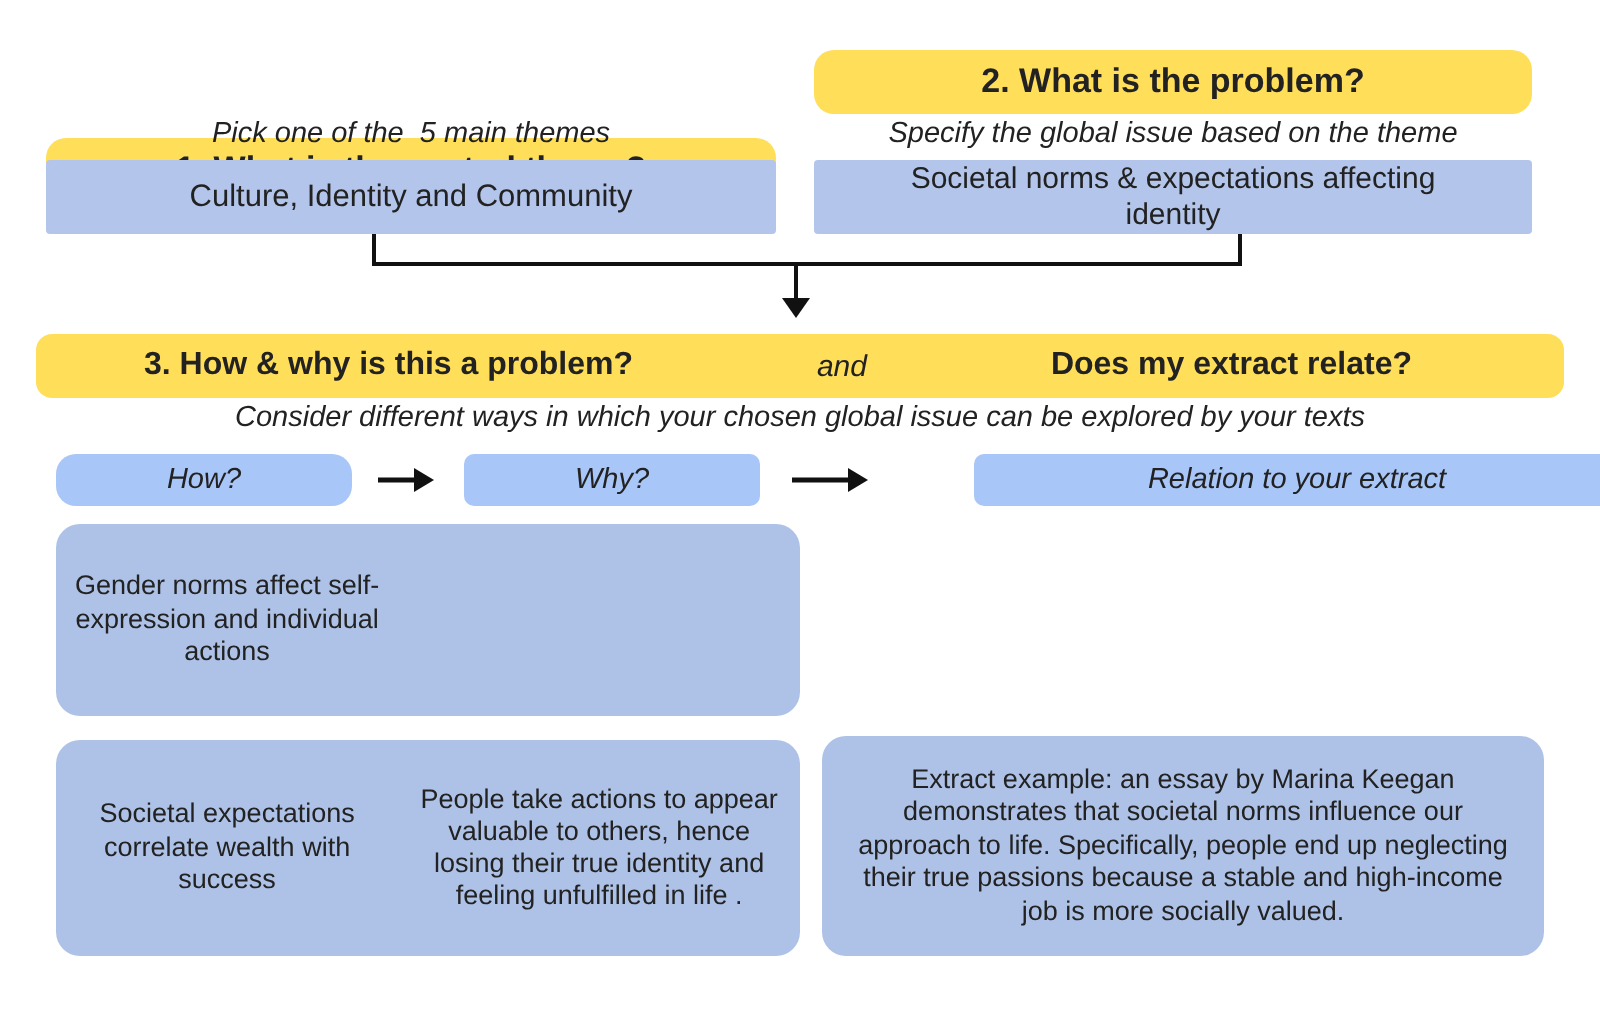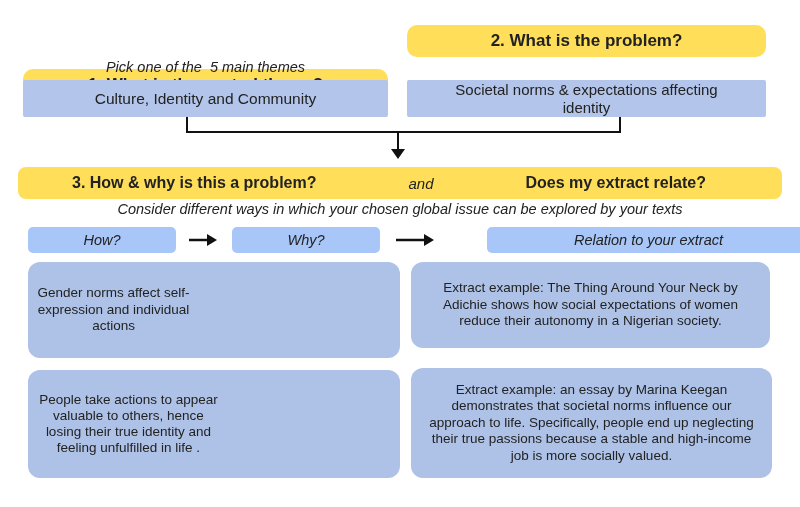--- a/index.html
+++ b/index.html
@@ -102,20 +102,21 @@
     <span>1. What is the central theme?</span>
   </div>
   <div class="subtitle prewrap" style="left:23px; top:59px; width:365px;">Pick one of the  5 main themes</div>
   <div class="box blue-top" style="left:23px; top:80px; width:365px; height:37px; font-size:15.5px;">
     <span>Culture, Identity and Community</span>
   </div>
 
   <div class="box yellow" style="left:407px; top:25px; width:359px; height:32px;">
     <span>2. What is the problem?</span>
   </div>
+  <div class="subtitle" style="left:407px; top:59px; width:359px;">Specify the global issue based on the theme</div>
   <div class="box blue-top" style="left:407px; top:80px; width:359px; height:37px; padding:16px 44px;">
     <span>Societal norms &amp; expectations affecting identity</span>
   </div>
 
   <svg class="overlay" viewBox="0 0 800 507" aria-hidden="true">
     <g stroke="#111111" stroke-width="2" fill="none">
       <path d="M187 117 V132"></path>
       <path d="M620 117 V132"></path>
       <path d="M186 132 H621"></path>
       <path d="M398 133 V150"></path>
@@ -131,37 +132,35 @@
     </g>
   </svg>
 
   <div class="step3bar">
     <span class="bold">3. How &amp; why is this a problem?</span>
     <span class="and">and</span>
     <span class="bold">Does my extract relate?</span>
   </div>
   <div class="subtitle" style="left:0; top:201px; width:800px;">Consider different ways in which your chosen global issue can be explored by your texts</div>
 
-  <div class="box col-header" style="left:28px; width:148px;">
+  <div class="box col-header" style="left:28px; width:148px;border-radius:10px;">
     <span>How?</span>
   </div>
   <div class="box col-header" style="left:232px; width:148px;">
     <span>Why?</span>
   </div>
   <div class="box col-header" style="left:447px; width:323px;margin-left:40px;">
     <span>Relation to your extract</span>
   </div>
 
   <div class="content-box pair abs" style="left:28px; top:262px; width:372px; height:96px;">
     <div class="cell c1">Gender norms affect self-expression and individual actions</div>
   </div>
-  <div class="content-box box single" style="left:411px; top:262px; width:359px; height:86px;">
-    <span>Extract example: The Thing Around Your Neck by Adichie shows how social expectations of women reduce their autonomy in a Nigerian society.</span>
-  </div>
 
   <div class="content-box pair abs" style="left:28px; top:370px; width:372px; height:108px;">
+    <div class="cell c1">Societal expectations correlate wealth with success</div>
     <div class="cell c2" style="line-height:1.18;">People take actions to appear valuable to others, hence losing their true identity and feeling unfulfilled in life .</div>
   </div>
   <div class="content-box box single" style="left:411px; top:368px; width:361px; height:110px;">
     <span>Extract example: an essay by Marina Keegan demonstrates that societal norms influence our approach to life. Specifically, people end up neglecting their true passions because a stable and high-income job is more socially valued.</span>
   </div>
 
 </div>
 
 </body></html>

